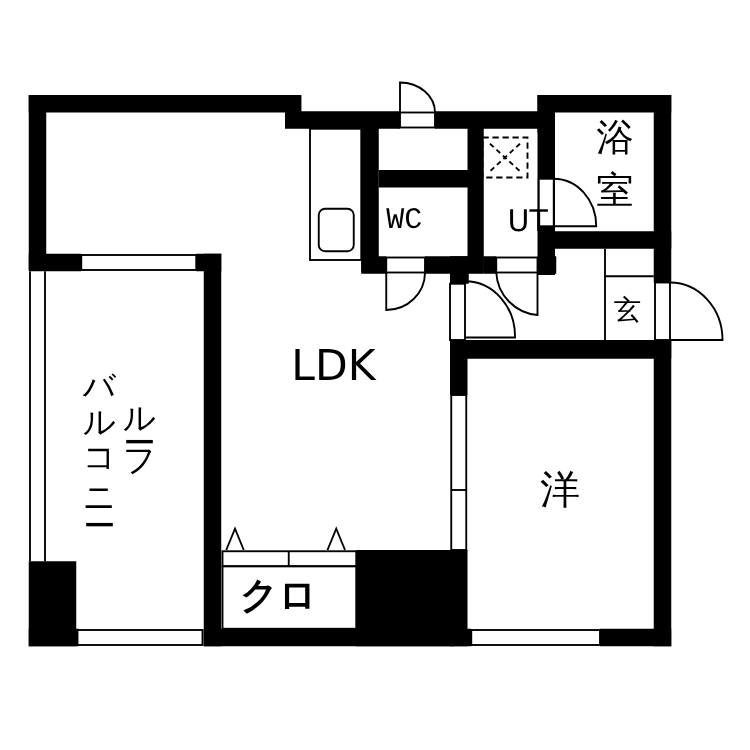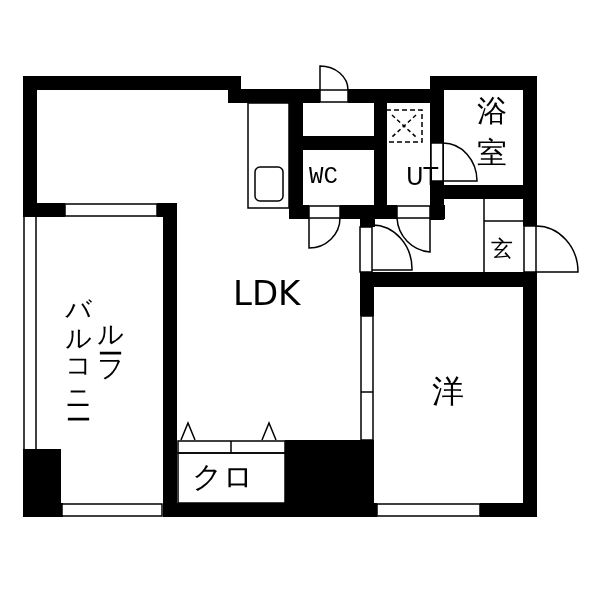--- a/index.html
+++ b/index.html
@@ -113,15 +113,15 @@
   </g>
 </svg>
 
 <div class="lbl" style="left:233px;top:276px;font-size:34px;">LDK</div>
 <div class="lbl" style="left:309px;top:165px;font-size:24px;font-family:Liberation Mono, monospace;">WC</div>
 <div class="lbl" style="left:389px;top:165px;font-size:24px;margin-left:17px;">UT</div>
 <div class="lbl" style="left:477px;top:96px;font-size:30px;">浴</div>
 <div class="lbl" style="left:477px;top:138px;font-size:30px;">室</div>
 <div class="lbl" style="left:491px;top:238px;font-size:22px;">玄</div>
 <div class="lbl" style="left:432px;top:375px;font-size:32px;">洋</div>
-<div class="lbl" style="left:192px;top:462px;font-size:30px;">クロ</div>
+<div class="lbl" style="left:192px;top:462px;font-size:30px;font-weight:bold;">クロ</div>
 <div class="lbl vert" style="left:98px;top:308px;font-size:26px;">ルーフ</div>
 <div class="lbl vert" style="left:66px;top:280px;font-size:26px;">バルコニー</div>
 
 </body></html>

